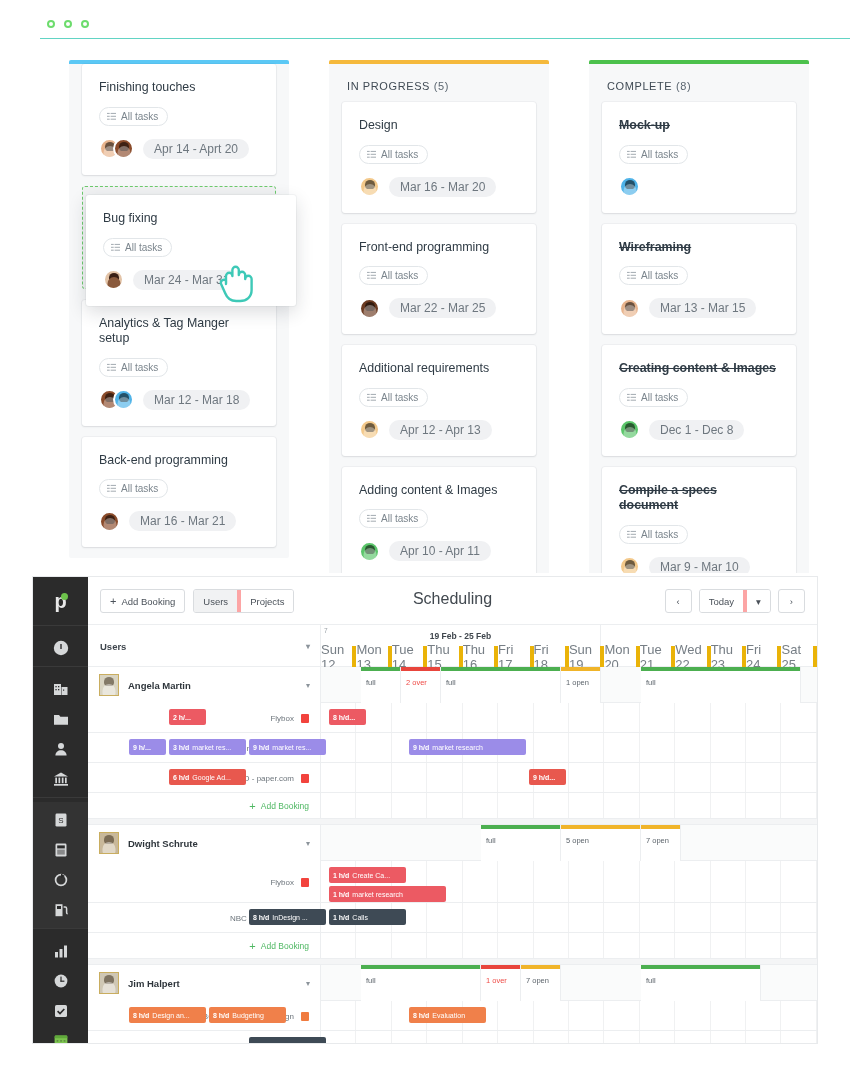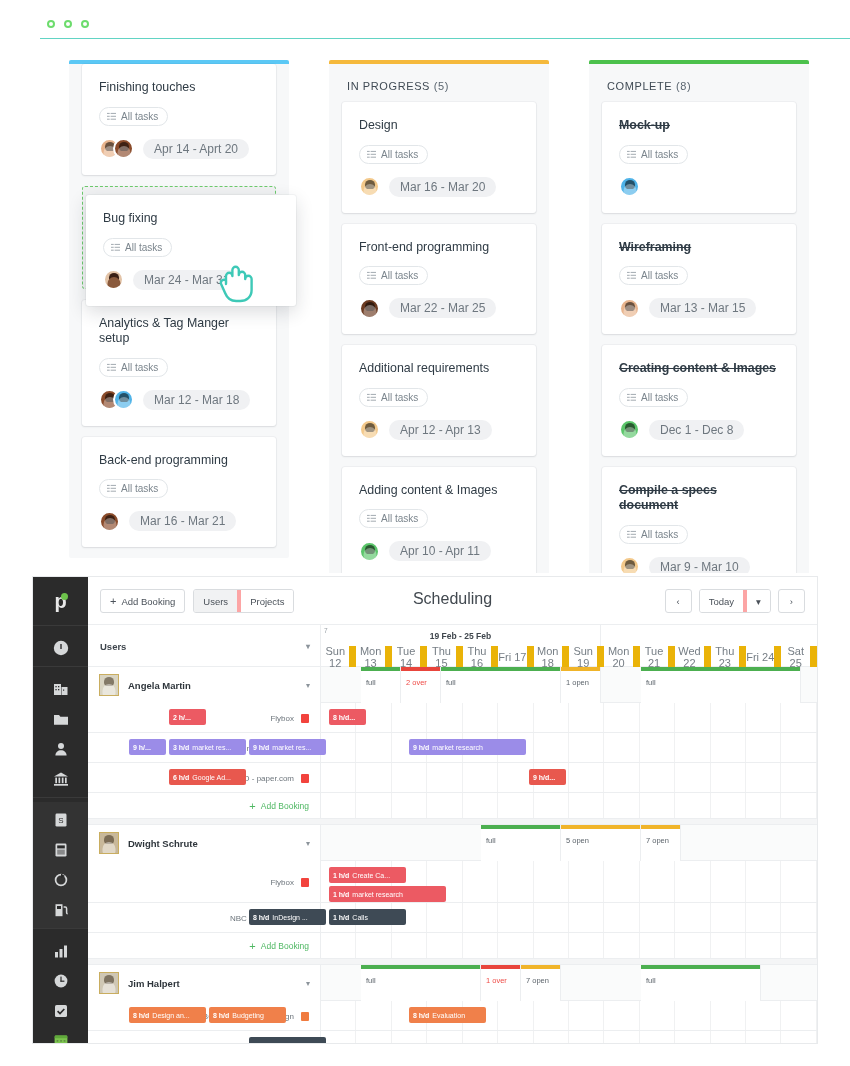--- a/index.html
+++ b/index.html
@@ -86,23 +86,23 @@
   .users-cell { position: absolute; left: 0; top: 0; width: 233px; height: 42px;
     display: flex; align-items: center; padding-left: 12px; font-size: 9.5px;
     color: #3f464d; font-weight: 700; border-right: 1px solid #eceef0; }
   .users-cell .car { position: absolute; right: 10px; top: 17px; color: #8c949b; font-size: 8px; }
   .weeks { position: absolute; left: 233px; top: 0; right: 0; height: 21px; display: flex; }
   .week { position: relative; height: 21px; border-right: 1px solid #eceef0;
     display: flex; align-items: center; justify-content: center;
     font-size: 8.5px; color: #3f464d; font-weight: 700; }
   .week .wn { position: absolute; left: 3px; top: 2px; font-size: 6.5px; color: #9aa1a7; font-weight: 400; }
   .days { position: absolute; left: 233px; top: 21px; right: 0; height: 21px; display: flex; }
-  .day { width: 40px; height: 21px; border-right: 7px solid #eab308;
+  .day { width: 40px; height: 21px; border-right: 4px solid #eab308;
     display: flex; align-items: center; justify-content: center;
-    font-size: 11px; color: #767e85; text-align: center; }
+    font-size: 13px; color: #767e85; }
 
   .rows { position: absolute; left: 0; top: 90px; right: 0; bottom: 0; overflow: hidden; }
   .urow { position: relative; height: 36px; border-bottom: 1px solid #eceef0; background:#fafbfb; }
   .urow .lbl { position: absolute; left: 0; top: 0; width: 233px; height: 36px;
     display: flex; align-items: center; padding-left: 11px; gap: 9px;
     border-right: 1px solid #eceef0; background: #fff; }
   .urow .lbl .ph { width: 20px; height: 22px; border: 1px solid #c9ad5f; background: #f0e4bf;
     position: relative; overflow: hidden; flex: none; }
   .urow .lbl .ph i { position: absolute; left: 50%; top: 9px; width: 13px; height: 14px;
     transform: translateX(-50%); border-radius: 50% 50% 38% 38%; }
@@ -606,21 +606,21 @@
                  <span>19 Feb - 25 Feb</span>
           </div>
         </div>
       <div class="days" id="days">
           <div class="day">Sun 12</div>
           <div class="day">Mon 13</div>
           <div class="day">Tue 14</div>
           <div class="day">Thu 15</div>
           <div class="day">Thu 16</div>
           <div class="day">Fri 17</div>
-          <div class="day">Mon 18</div>
+          <div class="day">Fri 18</div>
           <div class="day">Sun 19</div>
           <div class="day">Mon 20</div>
           <div class="day">Tue 21</div>
           <div class="day">Wed 22</div>
           <div class="day">Thu 23</div>
           <div class="day">Fri 24</div>
           <div class="day">Sat 25</div>
         </div>
     </div>
 

